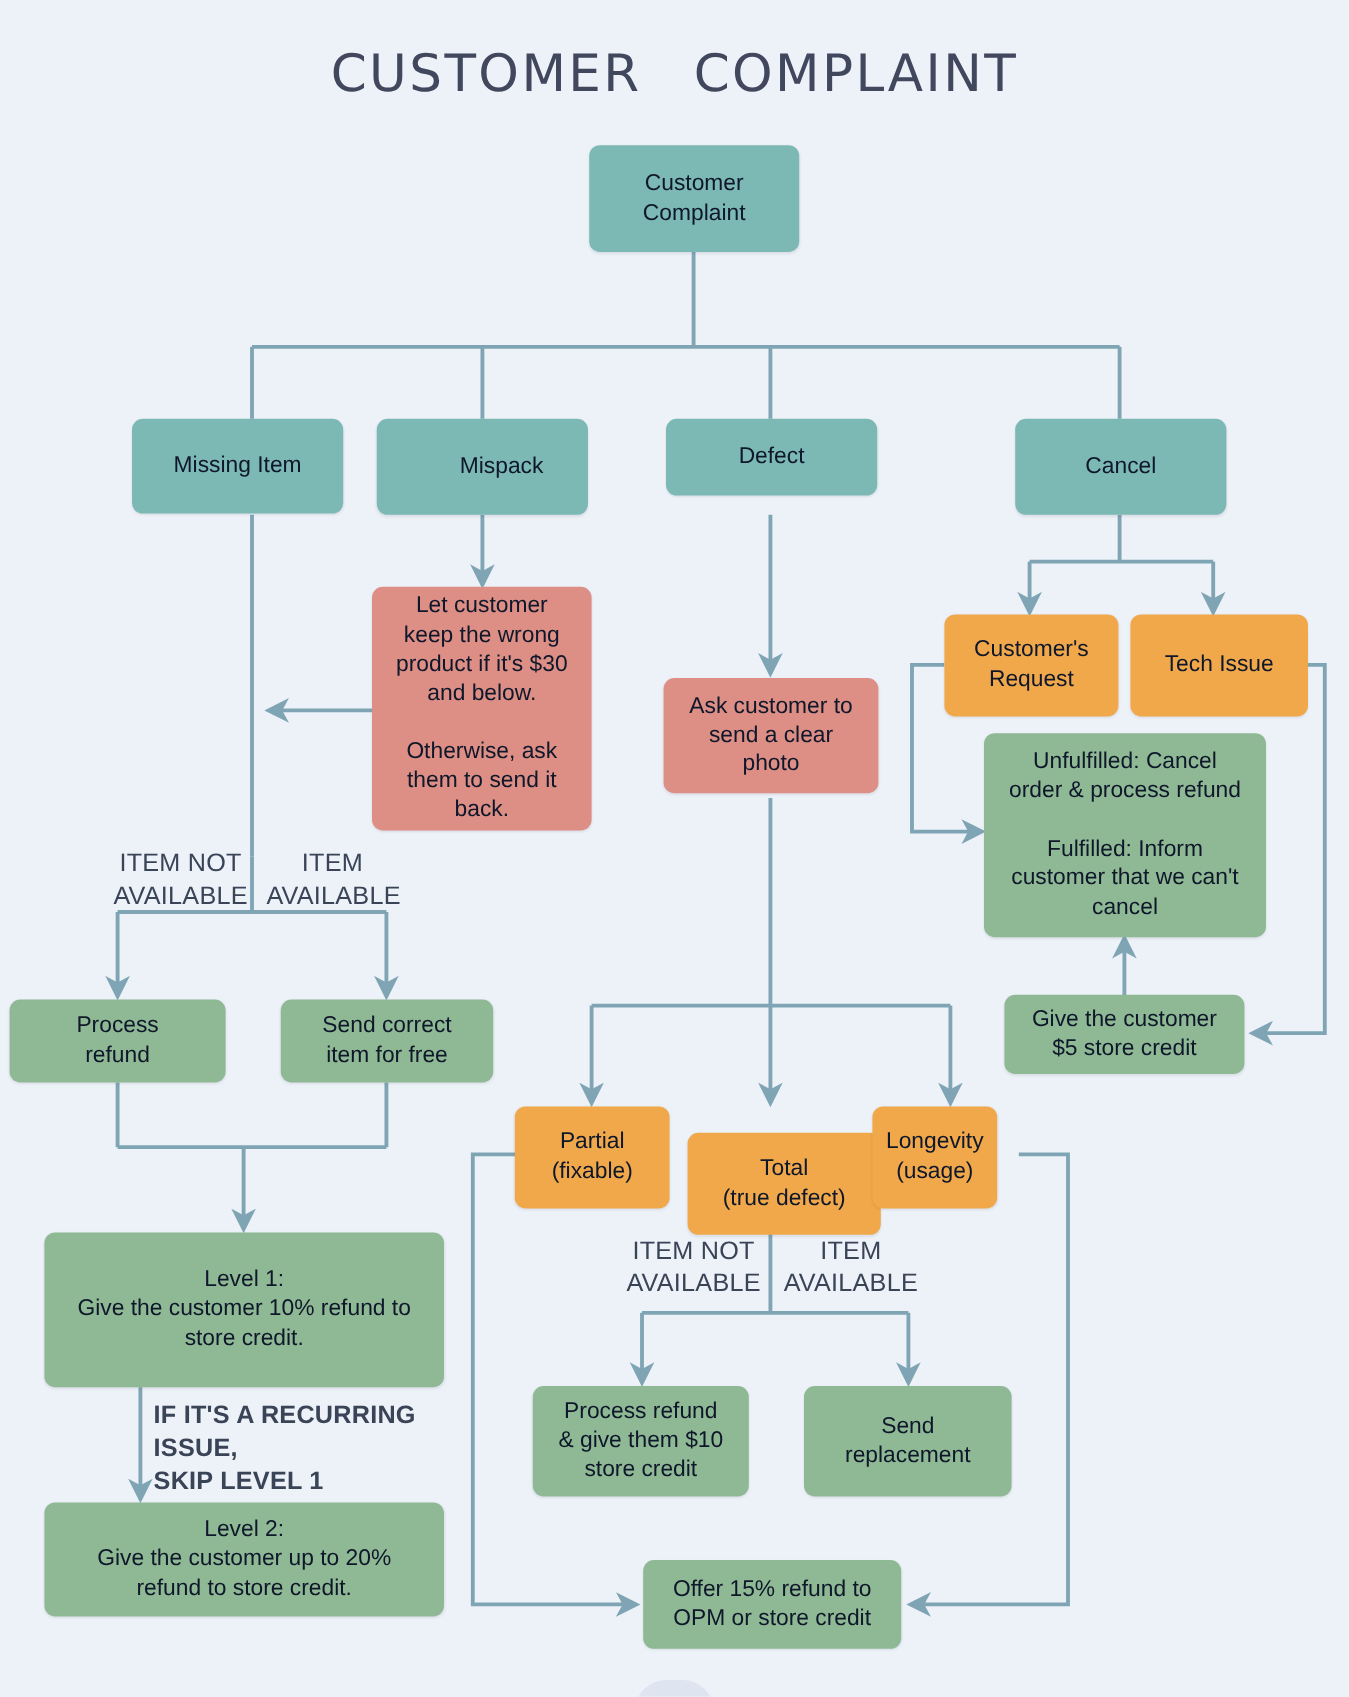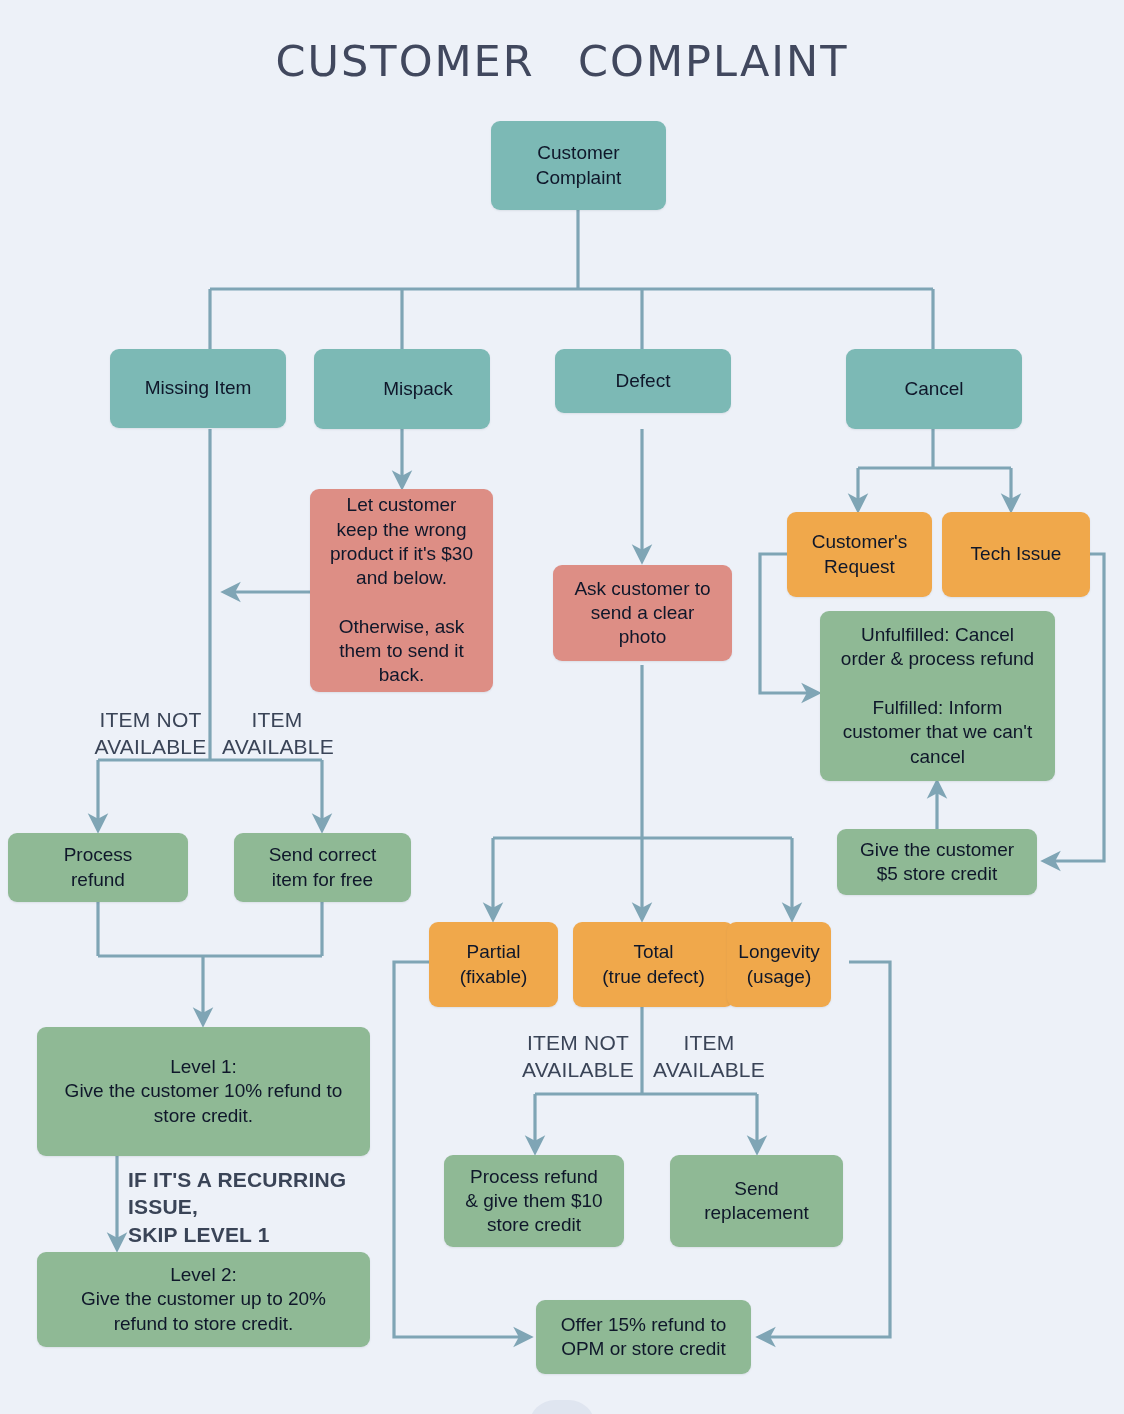--- a/index.html
+++ b/index.html
@@ -186,21 +186,21 @@
 Give the customer 10% refund to
 store credit.</div>
 
   <div class="node green" style="left:37px;top:1252px;width:333px;height:95px;">Level 2:
 Give the customer up to 20%
 refund to store credit.</div>
 
   <div class="node orange" style="left:429px;top:922px;width:129px;height:85px;">Partial
 (fixable)</div>
 
-  <div class="node orange" style="left:573px;top:922px;width:161px;height:85px;">Total
+  <div class="node orange" style="left:573px;top:944px;width:161px;height:85px;">Total
 (true defect)</div>
 
   <div class="node orange" style="left:727px;top:922px;width:104px;height:85px;">Longevity
 (usage)</div>
 
   <div class="node green" style="left:444px;top:1155px;width:180px;height:92px;">Process refund
 &amp; give them $10
 store credit</div>
 
   <div class="node green" style="left:670px;top:1155px;width:173px;height:92px;">Send

